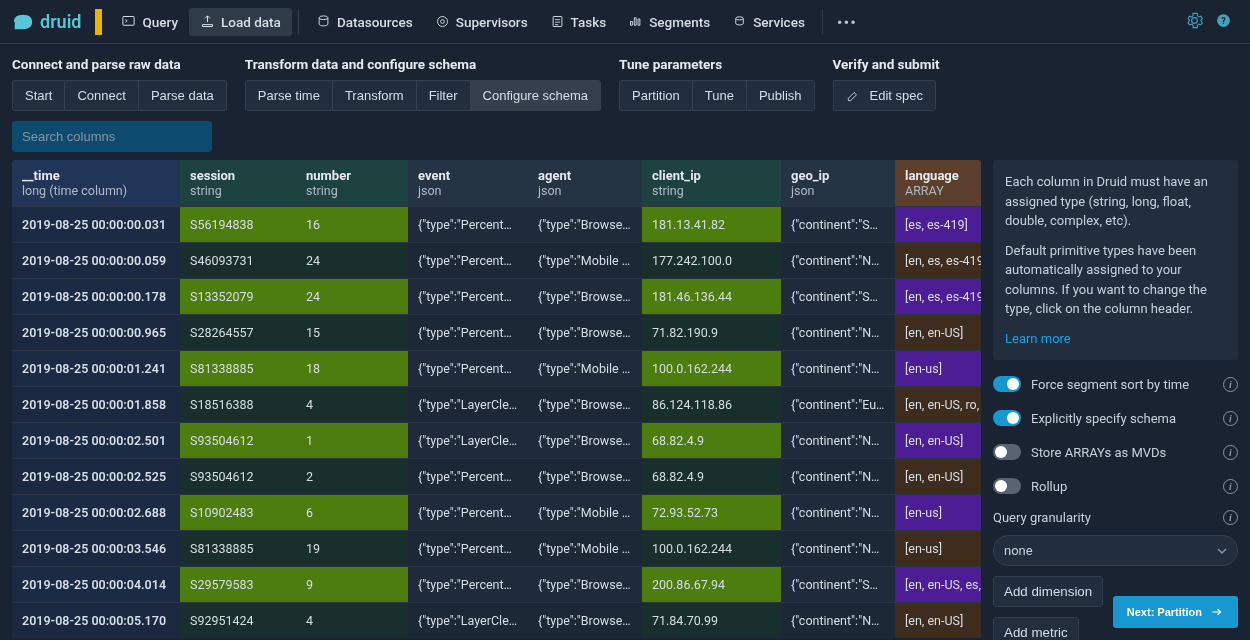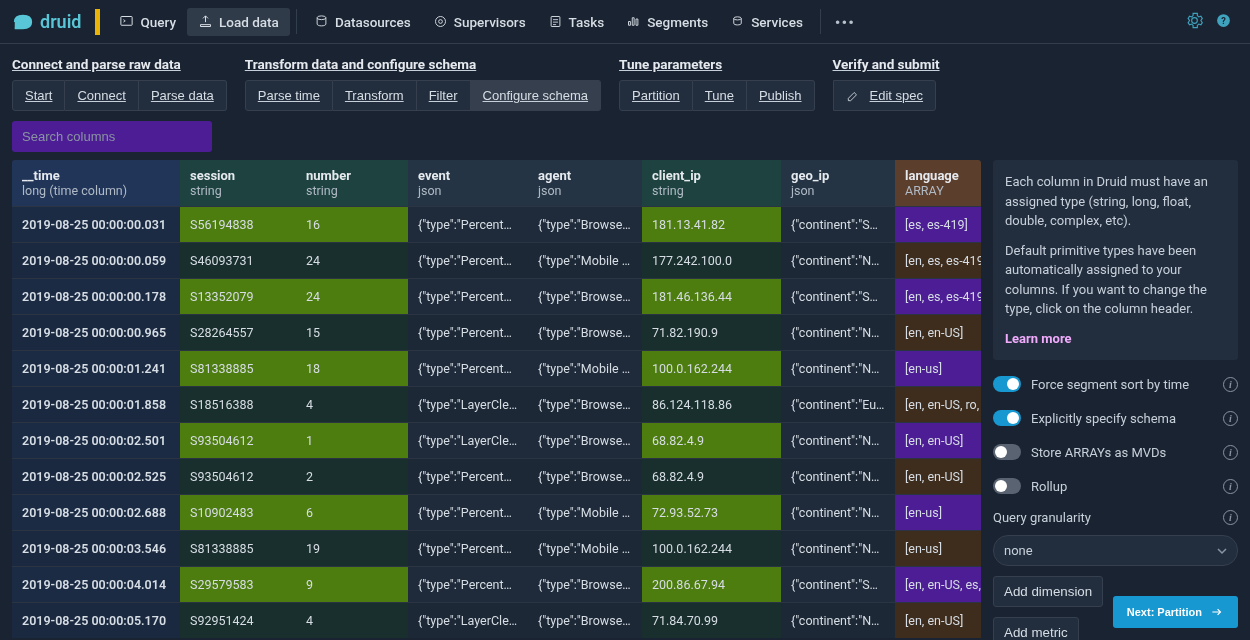--- a/index.html
+++ b/index.html
@@ -23,21 +23,21 @@
     padding: 0 12px;
   }
   .logo {
     display: flex;
     align-items: center;
     gap: 6px;
     color: #58c6d6;
     font-weight: 600;
     font-size: 18px;
     padding-right: 14px;
-    border-right: 5px solid #eab308;
+    border-right: 7px solid #eab308;
     margin-right: 8px;
     height: 26px;
   }
   .logo svg { width: 22px; height: 22px; }
   .nav-item {
     display: flex;
     align-items: center;
     gap: 6px;
     padding: 6px 11px;
     border-radius: 3px;
@@ -57,21 +57,20 @@
   }
   .nav-icon-btn svg { width: 17px; height: 17px; fill: currentColor; }
   .dots { color:#b8c2cd; font-size:17px; padding:0 8px; cursor:pointer; letter-spacing:1px;}
 
   
   .wizard-row {
     display: flex;
     align-items: flex-end;
     gap: 18px;
     padding: 12px 12px 10px 12px;
-    text-decoration: underline;
   }
   .step-group { display: flex; flex-direction: column; gap: 6px; }
   .step-group-label { font-weight: 700; color: #e6eaef; font-size: 13.5px; padding-bottom:2px;}
   .step-buttons { display: flex; }
   .step-btn {
     padding: 7px 12px;
     background: #222e3e;
     border: 1px solid #353f4e;
     color: #d6dde4;
     cursor: pointer;
@@ -80,21 +79,21 @@
   .step-btn + .step-btn { border-left: none; }
   .step-btn:first-child { border-radius: 3px 0 0 3px; }
   .step-btn:last-child { border-radius: 0 3px 3px 0; }
   .step-btn.active { background: #353f4e; }
   .step-btn.icononly { display:flex; align-items:center; gap:6px;}
   .step-btn svg { width:14px; height:14px; fill:#c7d0da; vertical-align:middle; margin-right:4px;}
 
   
   .search-row { padding: 0 12px 8px 12px; }
   .search-input {
-    background: #4c1d95;
+    background: #0c4a6e;
     border: none;
     padding: 8px 10px;
     border-radius: 3px;
     color: #c7d0da;
     width: 200px;
     font-size: 13px;
   }
   .search-input::placeholder { color: #8a94a1; }
 
   
@@ -140,21 +139,21 @@
     font-size: 13px;
     color:#c7d0da;
   }
   .info-box {
     background: #222e3e;
     border-radius: 3px;
     padding: 12px;
     line-height: 1.5;
   }
   .info-box p + p { margin-top: 10px; }
-  .info-box a { color: #f0abfc; text-decoration: none; display:block; margin-top:10px;font-weight:bold;}
+  .info-box a { color: #0ea5e9; text-decoration: none; display:block; margin-top:10px;}
   .switch-row {
     display: flex;
     align-items: center;
     gap: 10px;
     padding: 2px 0;
   }
   .switch {
     width: 28px; height: 16px; border-radius: 8px;
     background: #5a6371; position: relative; cursor: pointer;
     flex-shrink:0;

